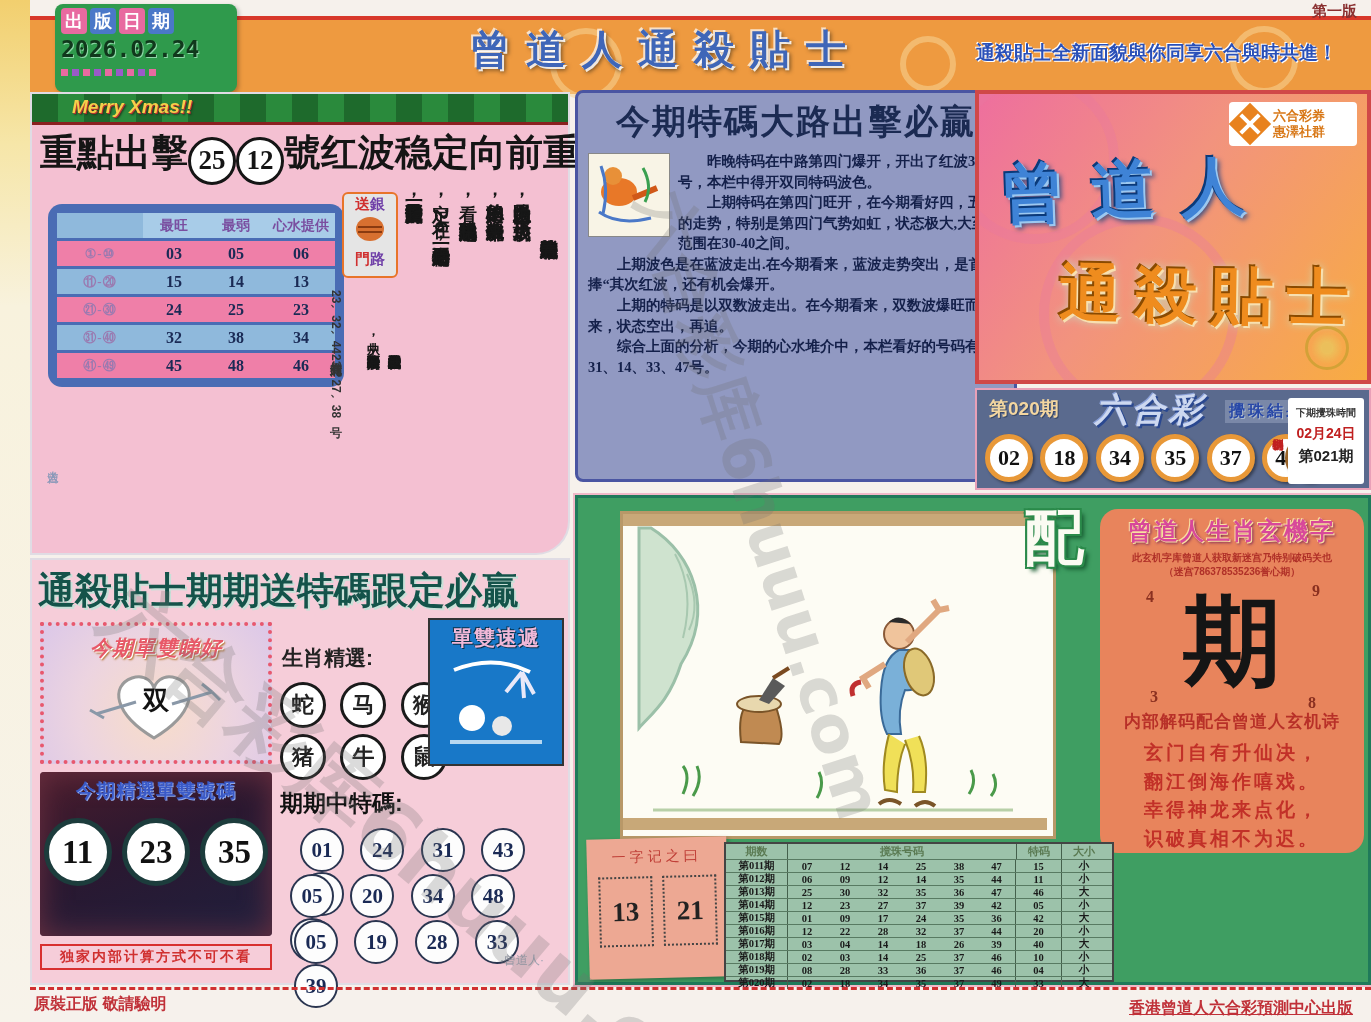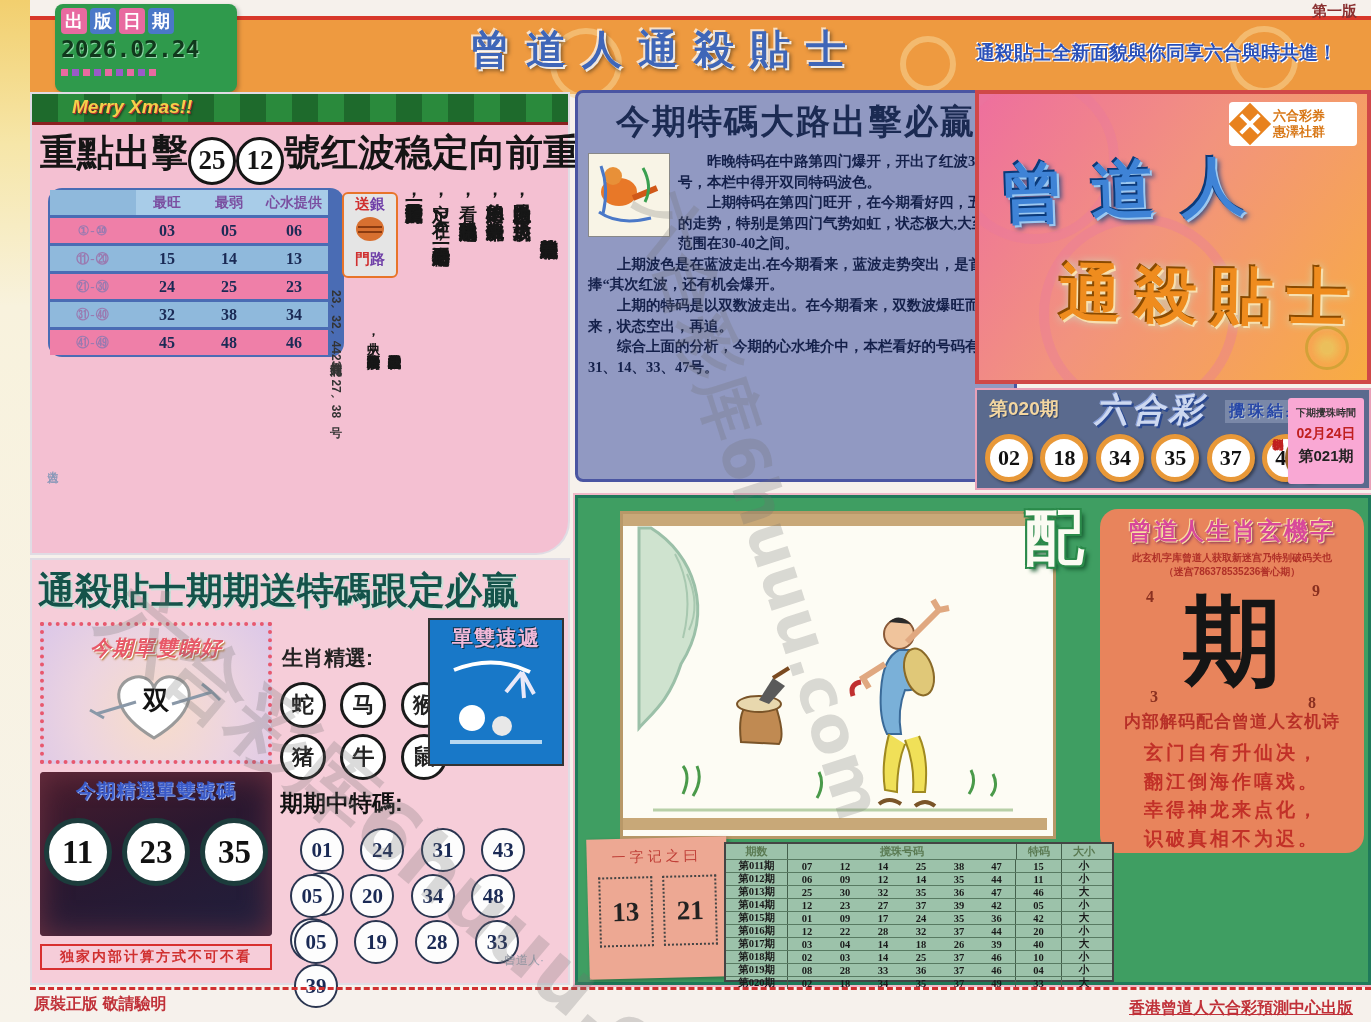--- a/index.html
+++ b/index.html
@@ -33,21 +33,21 @@
   #xmas-strip{left:0;top:0;width:536px;height:28px;
     background:repeating-linear-gradient(90deg,#1e6a2c 0 26px,#2a8a3c 26px 52px);
     border-bottom:3px solid #8a2020;}
   #xmas-label{left:40px;top:2px;font-size:19px;font-weight:900;font-style:italic;color:#f4d04a;
     text-shadow:1px 1px 0 #c03030,2px 2px 2px #203a20;}
   #lt-headline{left:8px;top:34px;width:528px;font-size:37px;font-weight:900;color:#151515;
     font-family:"DejaVu Sans",sans-serif;letter-spacing:0px;white-space:nowrap;}
   .hl-circ{display:inline-flex;width:42px;height:42px;border:3px solid #151515;border-radius:50%;
     background:#fff;align-items:center;justify-content:center;font-size:27px;vertical-align:-4px;
     font-family:"Liberation Serif",serif;}
-  #lt-table{left:16px;top:94px;width:296px;background:#4a6cb4;border-radius:14px;padding:2px;
+  #lt-table{left:16px;top:110px;width:296px;background:#4a6cb4;border-radius:14px;padding:9px;
     box-sizing:border-box;}
   .t-row{display:grid;grid-template-columns:86px 62px 62px 68px;margin-top:3px;}
   .t-row:first-child{margin-top:0;}
   .t-cell{height:25px;display:flex;align-items:center;justify-content:center;
     font-size:16px;font-weight:bold;color:#1a2a55;font-family:"Liberation Serif",serif;}
   .t-head .t-cell{background:#a8cce8;color:#7a4ea0;font-size:14px;font-family:"Liberation Sans",sans-serif;}
   .t-head .t-blank{background:#8fb9dc;}
   .r-pink .t-cell{background:#ef7fa8;}
   .r-blue .t-cell{background:#8fb9dc;}
   .t-label{color:#9a7ab0 !important;font-size:13px !important;letter-spacing:1px;}
@@ -142,21 +142,21 @@
   #rs-result{left:248px;top:10px;font-size:16px;font-weight:900;color:#2848a8;
     background:#7a88a8;padding:1px 4px;letter-spacing:3px;text-shadow:1px 1px 0 #aab8cc;}
   .rs-ball{display:inline-flex;width:38px;height:38px;border-radius:50%;background:#fff;
     border:5px solid #e89838;align-items:center;justify-content:center;font-size:22px;
     font-weight:bold;font-family:"Liberation Serif",serif;color:#111;margin-right:3px;
     box-shadow:2px 2px 3px rgba(0,0,0,.4);}
   .rs-ball.spec{border-color:#9a6428;}
   #rs-balls{left:8px;top:44px;}
   #rs-speclabel{left:292px;top:40px;height:54px;width:16px;font-size:11px;font-weight:900;
     color:#c02020;writing-mode:vertical-rl;}
-  #rs-next{right:5px;top:8px;width:76px;height:86px;background:#f9a8d4;border-radius:3px;
+  #rs-next{right:5px;top:8px;width:76px;height:86px;background:#ffffff;border-radius:3px;
     text-align:center;padding-top:8px;box-sizing:border-box;}
   #rs-next .l1{font-size:10px;color:#333;font-weight:bold;}
   #rs-next .l2{font-size:14px;color:#c02020;font-weight:900;margin-top:5px;}
   #rs-next .l3{font-size:15px;color:#222;font-weight:900;margin-top:4px;}
   
   #panel-gr{left:575px;top:495px;width:796px;height:490px;background:#3f9e62;
     border:3px solid #1f7a5a;outline:2px solid #f0b8c8;box-sizing:border-box;}
   #illus{left:42px;top:13px;width:430px;height:322px;background:#fdfcf4;border:3px solid #b89868;}
   #pei-char{left:446px;top:0px;font-size:60px;font-weight:900;color:#fbfbf2;
     font-family:"DejaVu Sans",sans-serif;

